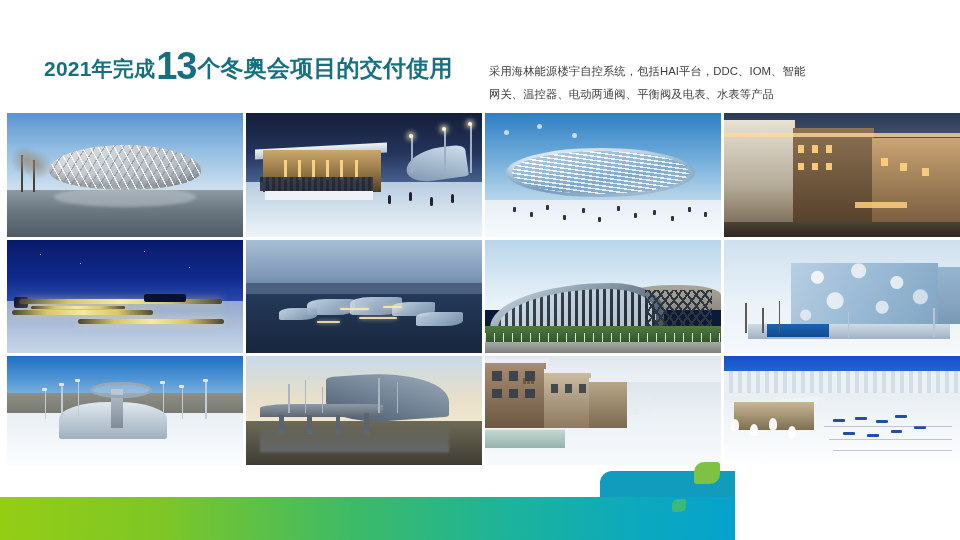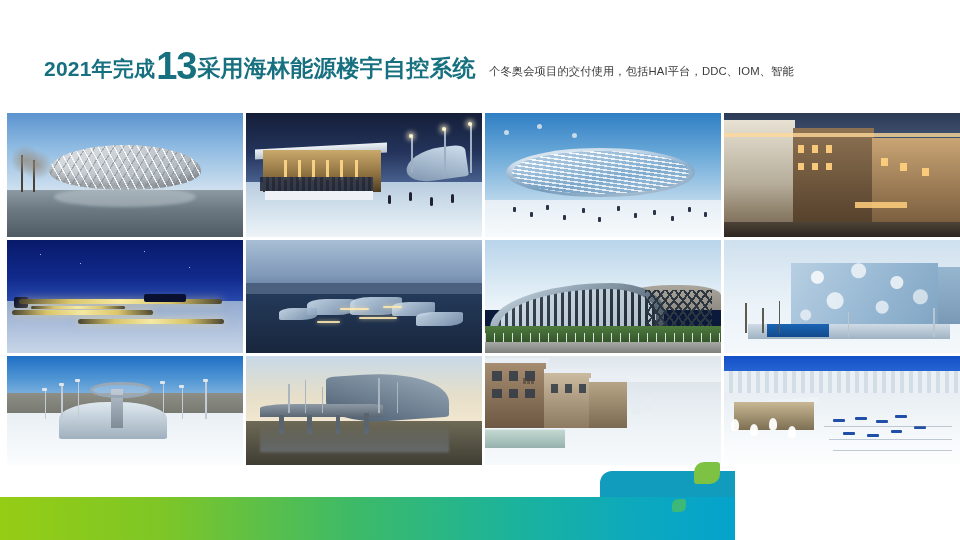--- a/index.html
+++ b/index.html
@@ -260,25 +260,26 @@
     background:#3cb878;border-radius:6px 2px 6px 2px;}
 </style>
 </head>
 <body>
 
 <div class="slide">
 
   <div class="header">
 
     <div class="headline">
-      <span class="yr">2021年完成</span><span class="big">13</span><span>采用海林能源楼宇自控系统</span>
+      <span class="yr">2021年完成</span><span class="big">13</span><span>个冬奥会项目的交付使用</span>
     </div>
 
     <div class="subtext">
-      <div>个冬奥会项目的交付使用，包括HAI平台，DDC、IOM、智能</div>
+      <div>采用海林能源楼宇自控系统，包括HAI平台，DDC、IOM、智能</div>
+      <div>网关、温控器、电动两通阀、平衡阀及电表、水表等产品</div>
     </div>
 
   </div>
 
   <div class="grid">
 
     <div class="cell c1">
       <div class="scene">
         <div class="sky"></div>
           <div class="water"></div>

